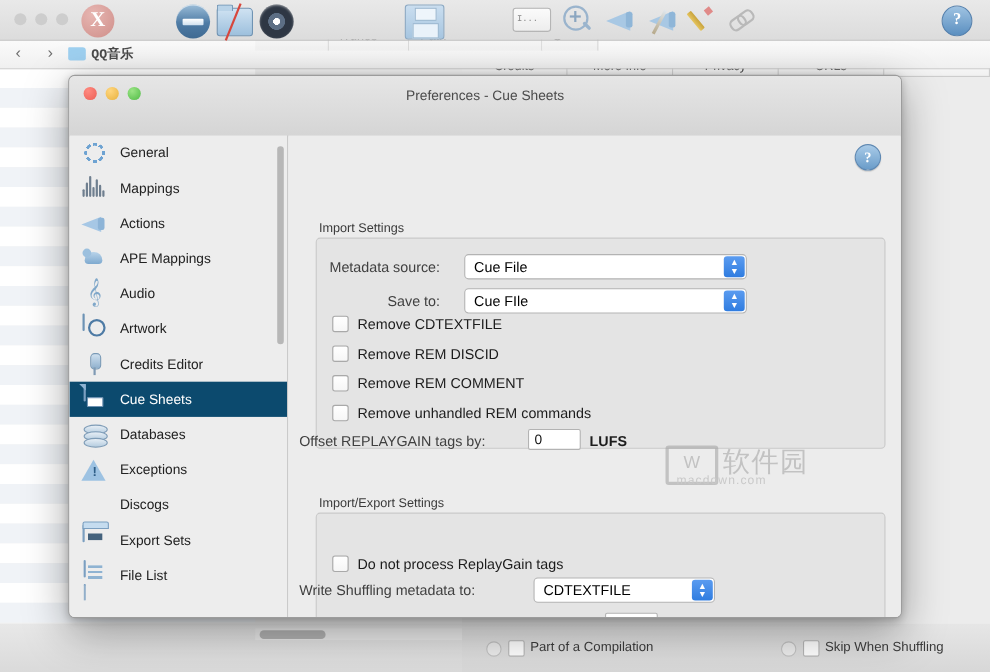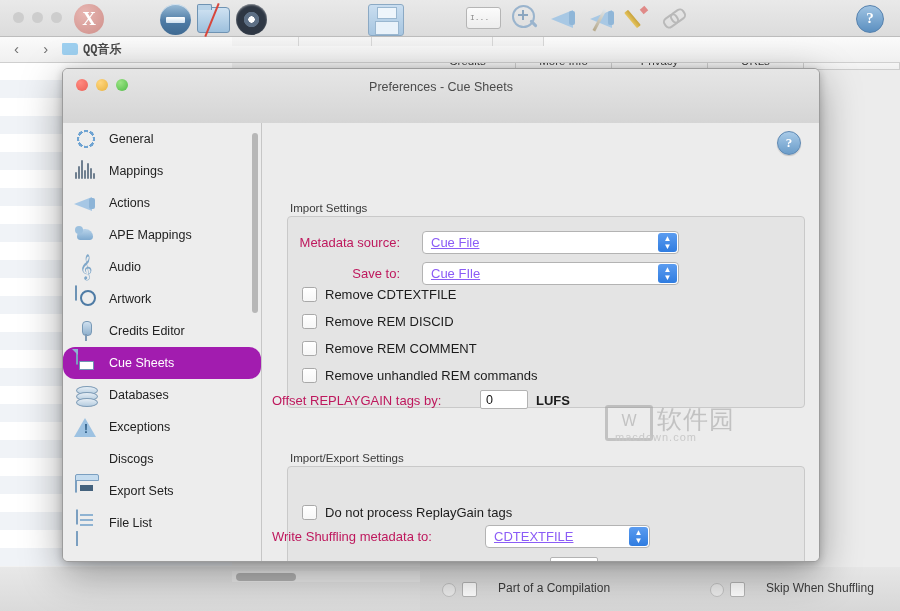--- a/index.html
+++ b/index.html
@@ -194,21 +194,21 @@
     font-size: 10px; color: #9a9a9a; line-height: 22px;
   }
   .stars {
     position: absolute; font-size: 14px; color: #d2d2d2; letter-spacing: 2px;
   }
 
   .bottom-bar {
     position: absolute; left: 420px; top: 567px; width: 480px; height: 44px;
     background: linear-gradient(to bottom,#e6e6e6,#d7d7d7);
   }
-  .bb-item { position: absolute; font-size: 12px; color: #3c3c3c; margin-left: 16px; }
+  .bb-item { position: absolute; font-size: 12px; color: #3c3c3c; }
   .bb-chk {
     position: absolute; width: 13px; height: 13px; border: 1px solid #b6b6b6;
     border-radius: 2px; background: #fff;
   }
   .bb-radio {
     position: absolute; width: 12px; height: 12px; border: 1px solid #c2c2c2;
     border-radius: 50%; background: #ececec;
   }
 
   .hscroll-track {
@@ -261,21 +261,21 @@
 
   .side {
     width: 198px; background: #ededed; position: relative;
     border-right: 1px solid #c6c6c6; overflow: hidden;
   }
   .side-list { position: absolute; left: 0; top: 0; width: 198px; }
   .side-item {
     height: 32px; display: flex; align-items: center; padding-left: 10px;
     font-size: 12.5px; color: #222; gap: 10px;
   }
-  .side-item.sel { background: #a21caf; color: #fff; border-radius: 12px; }
+  .side-item.sel { background: #0c4a6e; color: #fff; }
   .side-ic { width: 26px; height: 26px; position: relative; flex: 0 0 26px; }
 
   
   .gear {
     width: 22px; height: 22px; border-radius: 50%; margin: 2px;
     background: radial-gradient(circle, #ffffff 0 22%, #5d9ad0 24% 46%, #b4d3ec 48% 100%);
     box-shadow: 0 0 0 2px #6ea3d2 inset;
   }
   .gear::after {
     content:''; position:absolute; left:0; top:0; width:26px; height:26px;
@@ -405,28 +405,28 @@
   
   .content { flex: 1; position: relative; background: #ececec; padding: 0; overflow: hidden; }
   .grp-label {
     position: absolute; font-size: 11.5px; color: #3a3a3a;
   }
   .grp-box {
     position: absolute; background: #e4e4e4;
     border: 1px solid #c9c9c9; border-radius: 4px;
   }
   .row-lbl {
-    position: absolute; font-size: 13px; color: #be185d; text-align: right;
+    position: absolute; font-size: 13px; color: #404040; text-align: right;
   }
   .popup {
     position: absolute; height: 21px;
     background: #ffffff; border: 1px solid #b3b3b3; border-radius: 4px;
     display: flex; align-items: center;
   }
-  .popup .val { font-size: 13px; color: #8b5cf6; padding-left: 8px; flex: 1; text-decoration: underline; }
+  .popup .val { font-size: 13px; color: #000000; padding-left: 8px; flex: 1; }
   .popup .stepper {
     width: 19px; height: 19px; margin-right: 1px; border-radius: 3px;
     background: linear-gradient(to bottom, #5b9cf0, #2f7ce0);
     color: #fff; font-size: 8px; line-height: 8px; text-align: center;
     padding-top: 2px; box-sizing: border-box;
   }
   .popup .stepper i { display:block; font-style: normal; }
 
   .chk-row { position: absolute; display: flex; align-items: center; gap: 8px; }
   .chkbox {

